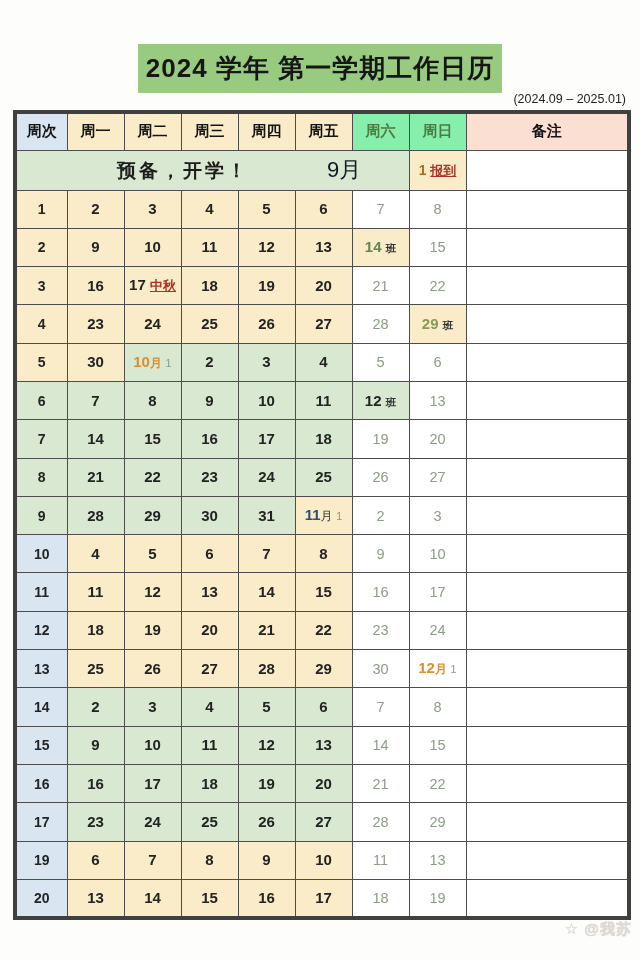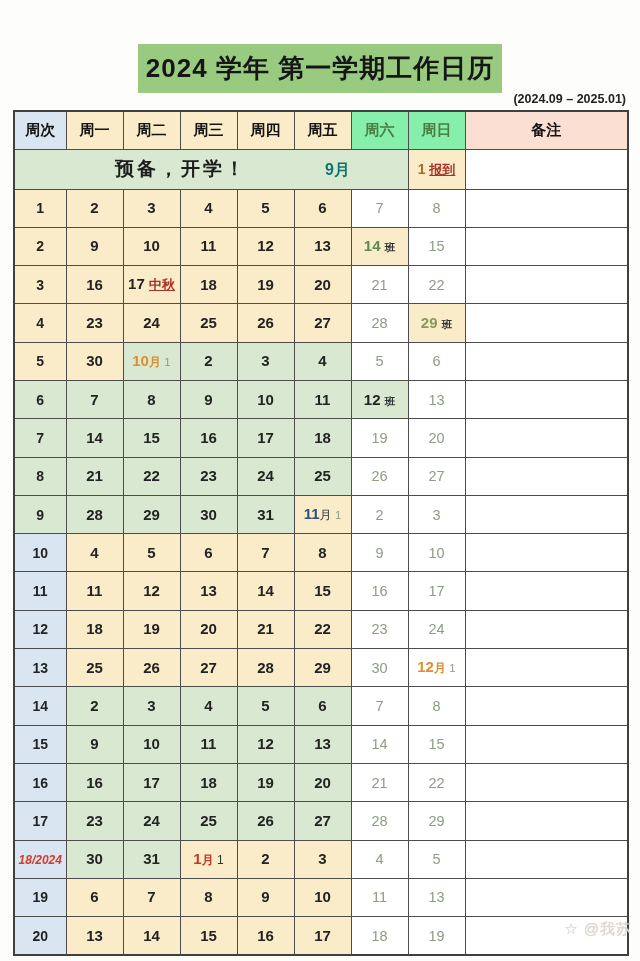--- a/index.html
+++ b/index.html
@@ -3,24 +3,24 @@
 <meta charset="utf-8">
 <style>
   * { margin:0; padding:0; box-sizing:border-box; }
   body { font-family:"Liberation Sans","DejaVu Sans",sans-serif; background:#ffffff; }
   #stage { position:relative; width:640px; height:961px; background:#fdfdfc; overflow:hidden; }
 
   #title-wrap { position:absolute; top:44px; left:0; width:100%; text-align:center; }
   #title-wrap .band { display:inline-block; background:#98cb80; color:#161616;
       font-size:26px; font-weight:bold; letter-spacing:1px; padding:7px 8px; }
 
-  #subtitle { position:absolute; top:92px; right:14px; font-size:12.5px; font-weight:bold; color:#222; }
+  #subtitle { position:absolute; top:92px; right:14px; font-size:12.5px; font-weight:normal; color:#222; }
 
   table { position:absolute; left:13px; top:110px; width:614px; border-collapse:collapse;
-      table-layout:fixed; border:2px solid #404040; }
+      table-layout:fixed; border:4px solid #404040; }
   td, th { border:1px solid #4d4d4d; text-align:center; vertical-align:middle; padding:0; overflow:hidden; }
   tr.hrow { height:38px; }
   tr.brow { height:40px; }
   tbody tr.drow { height:38.3px; }
 
   .bg-y  { background:#faecc9; }
   .bg-g  { background:#d9e8d1; }
   .bg-bl { background:#d9e6f2; }
   .bg-w  { background:#ffffff; }
   .bg-hg { background:#86efac; }
@@ -38,27 +38,27 @@
   .s-navy { font-size:15px; font-weight:bold; color:#2f4f76; }
   .s-sm   { font-size:10.5px; font-weight:bold; color:#333; }
   .s-smr  { font-size:13px; font-weight:bold; color:#a93226;text-decoration:underline; }
   .s-smg  { font-size:11.5px; color:#8d9c87; }
   .s-smd  { font-size:12px; color:#333; }
   .s-smorg{ font-size:12px; font-weight:bold; color:#dd8f2f; }
   .s-smred{ font-size:12px; font-weight:bold; color:#c0392b; }
   .s-borg { font-size:14px; font-weight:bold; color:#b5651d; }
   .s-wkred{ font-size:12px; font-weight:bold; font-style:italic; color:#d23b2e; }
   .s-hand { font-size:19px; font-weight:bold; color:#1d1d1d; letter-spacing:3px; }
-  .s-mon  { font-size:16px; font-weight:bold; color:#0f766e; }
+  .s-mon  { font-size:22px; font-weight:normal; color:#0f172a; }
 
   td.banner-cell { text-align:left; }
   td.banner-cell .s-hand { margin-left:100px; }
   td.banner-cell .s-mon  { margin-left:78px; }
 
-  #watermark { position:absolute; right:8px; bottom:22px; font-size:15px; font-weight:normal;
+  #watermark { position:absolute; right:8px; bottom:22px; font-size:15px; font-weight:bold;
       color:#dedad2; text-shadow:0 0 1px #c9c5bd; letter-spacing:1px; }
 </style>
 </head>
 <body>
 
 <div id="stage">
 
   <div id="title-wrap">
     <span class="band">2024 学年 第一学期工作日历</span>
   </div>
@@ -277,31 +277,20 @@
           <td class="bg-g"><span class="s-d">23</span></td>
           <td class="bg-g"><span class="s-d">24</span></td>
           <td class="bg-g"><span class="s-d">25</span></td>
           <td class="bg-g"><span class="s-d">26</span></td>
           <td class="bg-g"><span class="s-d">27</span></td>
           <td class="bg-w"><span class="s-we">28</span></td>
           <td class="bg-w"><span class="s-we">29</span></td>
           <td class="bg-w"></td>
         </tr>
         <tr class="drow">
-          <td class="bg-bl"><span class="s-wkred">18/2024</span></td>
-          <td class="bg-g"><span class="s-d">30</span></td>
-          <td class="bg-g"><span class="s-d">31</span></td>
-          <td class="bg-y"><span class="s-red">1</span><span class="s-smred">月 </span><span class="s-smd">1</span></td>
-          <td class="bg-y"><span class="s-d">2</span></td>
-          <td class="bg-y"><span class="s-d">3</span></td>
-          <td class="bg-w"><span class="s-we">4</span></td>
-          <td class="bg-w"><span class="s-we">5</span></td>
-          <td class="bg-w"></td>
-        </tr>
-        <tr class="drow">
           <td class="bg-bl"><span class="s-wn">19</span></td>
           <td class="bg-y"><span class="s-d">6</span></td>
           <td class="bg-y"><span class="s-d">7</span></td>
           <td class="bg-y"><span class="s-d">8</span></td>
           <td class="bg-y"><span class="s-d">9</span></td>
           <td class="bg-y"><span class="s-d">10</span></td>
           <td class="bg-w"><span class="s-we">11</span></td>
           <td class="bg-w"><span class="s-we">13</span></td>
           <td class="bg-w"></td>
         </tr>

